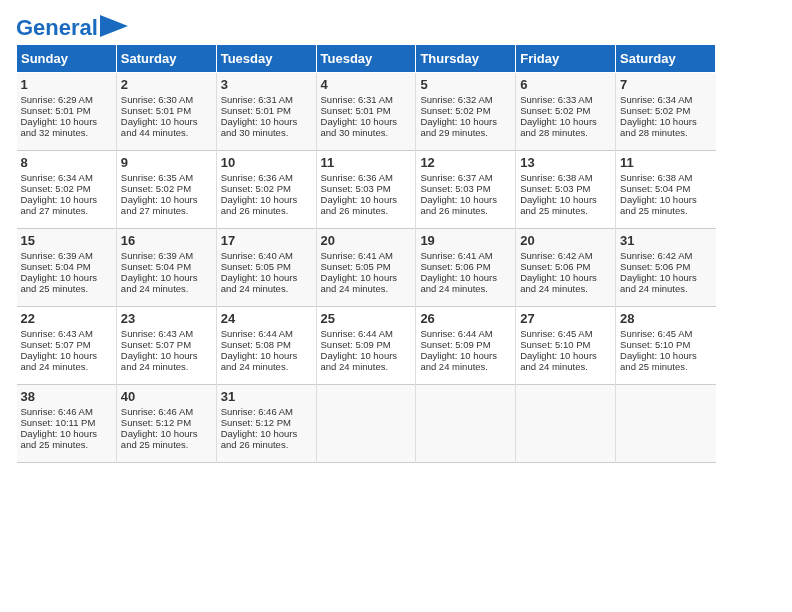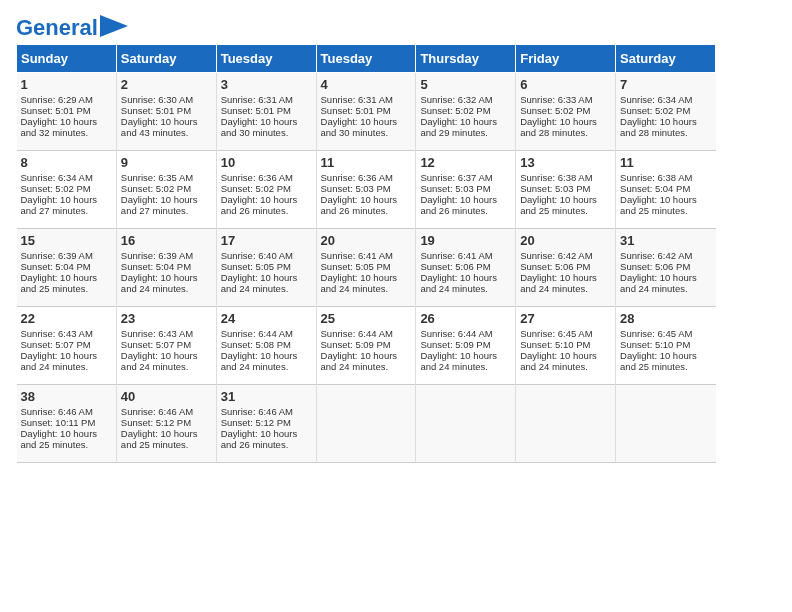--- a/index.html
+++ b/index.html
@@ -134,21 +134,21 @@
             <div>Sunrise: 6:29 AM</div>
             <div>Sunset: 5:01 PM</div>
             <div>Daylight: 10 hours</div>
             <div>and 32 minutes.</div>
           </td>
           <td>
             <span class="day-num">2</span>
             <div>Sunrise: 6:30 AM</div>
             <div>Sunset: 5:01 PM</div>
             <div>Daylight: 10 hours</div>
-            <div>and 43 minutes.</div>
+            <div>and 44 minutes.</div>
           </td>
           <td>
             <span class="day-num">3</span>
             <div>Sunrise: 6:31 AM</div>
             <div>Sunset: 5:01 PM</div>
             <div>Daylight: 10 hours</div>
             <div>and 30 minutes.</div>
           </td>
           <td>
             <span class="day-num">4</span>

